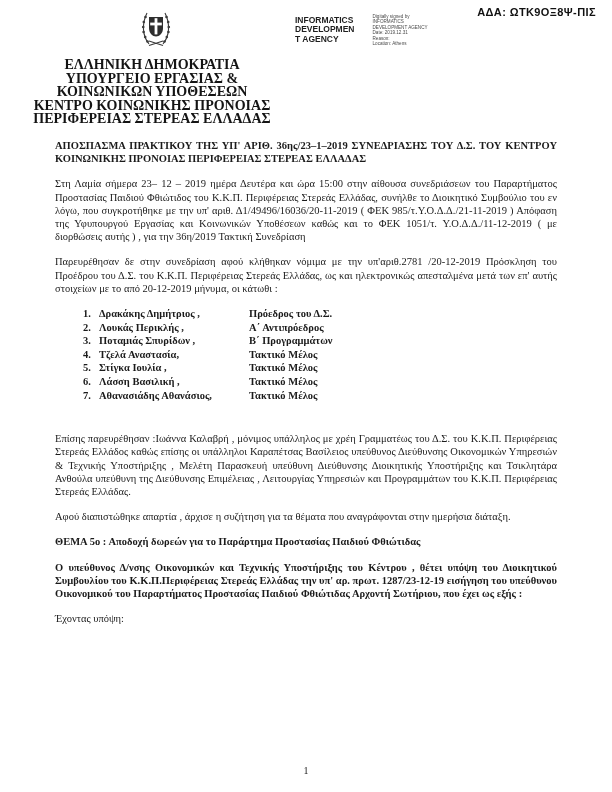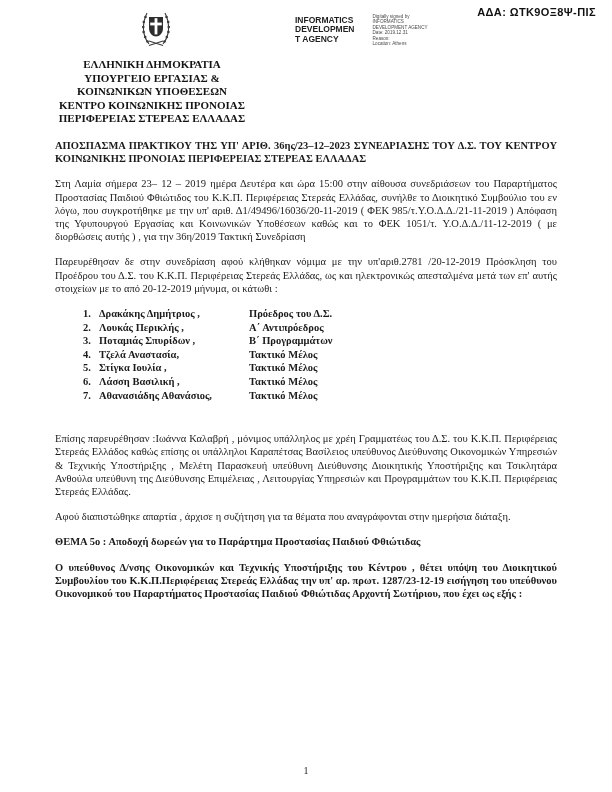--- a/index.html
+++ b/index.html
@@ -18,21 +18,21 @@
   .stamp-agency {
     font-family:"Liberation Sans", sans-serif; font-weight:bold;
     font-size:8.5px; line-height:9.5px; color:#1f1f1f; white-space:pre-line;
   }
   .stamp-sig {
     font-family:"Liberation Sans", sans-serif; font-size:4.6px; line-height:5.4px;
     color:#4a4a4a; white-space:pre-line; width:84px;
   }
   .gov-header {
     position:absolute; top:58px; left:30px; width:244px;
-    text-align:center; font-weight:bold; font-size:11px; line-height:13.6px; color:#141414;
+    text-align:center; font-weight:bold; font-size:14px; line-height:13.6px; color:#141414;
   }
   .content {
     position:absolute; top:139px; left:55px; width:502px;
     font-size:10.5px; line-height:13.2px; text-align:justify;
   }
   .content p { margin:0 0 12px 0; }
   .doc-title { font-weight:bold; margin:0 0 26px 0; }
   .p-intro { margin-bottom:12px; }
   .p-attend { margin-bottom:12px; }
   .members { list-style:none; margin:0 0 30px 0; padding:0 0 0 28px; font-weight:bold; }
@@ -95,21 +95,21 @@
   <div class="gov-header">
     <div>ΕΛΛΗΝΙΚΗ ΔΗΜΟΚΡΑΤΙΑ</div>
     <div>ΥΠΟΥΡΓΕΙΟ ΕΡΓΑΣΙΑΣ &amp;</div>
     <div>ΚΟΙΝΩΝΙΚΩΝ ΥΠΟΘΕΣΕΩΝ</div>
     <div>ΚΕΝΤΡΟ ΚΟΙΝΩΝΙΚΗΣ ΠΡΟΝΟΙΑΣ</div>
     <div>ΠΕΡΙΦΕΡΕΙΑΣ ΣΤΕΡΕΑΣ ΕΛΛΑΔΑΣ</div>
   </div>
 
   <div class="content">
 
-    <p class="doc-title">ΑΠΟΣΠΑΣΜΑ ΠΡΑΚΤΙΚΟΥ ΤΗΣ ΥΠ' ΑΡΙΘ. 36ης/23–12–2023 ΣΥΝΕΔΡΙΑΣΗΣ ΤΟΥ Δ.Σ. ΤΟΥ ΚΕΝΤΡΟΥ ΚΟΙΝΩΝΙΚΗΣ ΠΡΟΝΟΙΑΣ ΠΕΡΙΦΕΡΕΙΑΣ ΣΤΕΡΕΑΣ ΕΛΛΑΔΑΣ</p>
+    <p class="doc-title">ΑΠΟΣΠΑΣΜΑ ΠΡΑΚΤΙΚΟΥ ΤΗΣ ΥΠ' ΑΡΙΘ. 36ης/23–1–2019 ΣΥΝΕΔΡΙΑΣΗΣ ΤΟΥ Δ.Σ. ΤΟΥ ΚΕΝΤΡΟΥ ΚΟΙΝΩΝΙΚΗΣ ΠΡΟΝΟΙΑΣ ΠΕΡΙΦΕΡΕΙΑΣ ΣΤΕΡΕΑΣ ΕΛΛΑΔΑΣ</p>
 
     <p class="p-intro">Στη Λαμία σήμερα 23– 12 – 2019 ημέρα Δευτέρα και ώρα 15:00 στην αίθουσα συνεδριάσεων του Παραρτήματος Προστασίας Παιδιού Φθιώτιδος του Κ.Κ.Π. Περιφέρειας Στερεάς Ελλάδας, συνήλθε το Διοικητικό Συμβούλιο του εν λόγω, που συγκροτήθηκε με την υπ' αριθ. Δ1/49496/16036/20-11-2019 ( ΦΕΚ 985/τ.Υ.Ο.Δ.Δ./21-11-2019 ) Απόφαση της Υφυπουργού Εργασίας και Κοινωνικών Υποθέσεων καθώς και το ΦΕΚ 1051/τ. Υ.Ο.Δ.Δ./11-12-2019 ( με διορθώσεις αυτής ) , για την 36η/2019 Τακτική Συνεδρίαση</p>
 
     <p class="p-attend">Παρευρέθησαν δε στην συνεδρίαση αφού κλήθηκαν νόμιμα με την υπ'αριθ.2781 /20-12-2019 Πρόσκληση του Προέδρου του Δ.Σ. του Κ.Κ.Π. Περιφέρειας Στερεάς Ελλάδας, ως και ηλεκτρονικώς απεσταλμένα μετά των επ' αυτής στοιχείων με το από 20-12-2019 μήνυμα, οι κάτωθι :</p>
 
     <ul class="members">
       <li>
         <span class="m-num">1.</span><span class="m-name">Δρακάκης Δημήτριος ,</span><span class="m-role">Πρόεδρος του Δ.Σ.</span>
       </li>
       <li>
@@ -133,19 +133,20 @@
     </ul>
 
     <p class="p-staff">Επίσης παρευρέθησαν :Ιωάννα Καλαβρή , μόνιμος υπάλληλος με χρέη Γραμματέως του Δ.Σ. του Κ.Κ.Π. Περιφέρειας Στερεάς Ελλάδος καθώς επίσης οι υπάλληλοι Καραπέτσας Βασίλειος υπεύθυνος Διεύθυνσης Οικονομικών Υπηρεσιών &amp; Τεχνικής Υποστήριξης , Μελέτη Παρασκευή υπεύθυνη Διεύθυνσης Διοικητικής Υποστήριξης και Τσικλητάρα Ανθούλα υπεύθυνη της Διεύθυνσης Επιμέλειας , Λειτουργίας Υπηρεσιών και Προγραμμάτων του Κ.Κ.Π. Περιφέρειας Στερεάς Ελλάδας.</p>
 
     <p class="p-quorum">Αφού διαπιστώθηκε απαρτία , άρχισε η συζήτηση για τα θέματα που αναγράφονται στην ημερήσια διάταξη.</p>
 
     <p class="topic">ΘΕΜΑ 5ο : Αποδοχή δωρεών για το Παράρτημα Προστασίας Παιδιού Φθιώτιδας</p>
 
     <p class="p-rapporteur">Ο υπεύθυνος Δ/νσης  Οικονομικών και Τεχνικής Υποστήριξης του Κέντρου , θέτει υπόψη του Διοικητικού Συμβουλίου του  Κ.Κ.Π.Περιφέρειας Στερεάς Ελλάδας την υπ' αρ. πρωτ. 1287/23-12-19 εισήγηση του υπεύθυνου Οικονομικού του Παραρτήματος Προστασίας Παιδιού Φθιώτιδας Αρχοντή  Σωτήριου, που έχει ως εξής :</p>
 
+    <p class="p-having">Έχοντας υπόψη:</p>
 
 
   </div>
 
   <div class="page-number">1</div>
 
 </div>
 
 </body></html>

